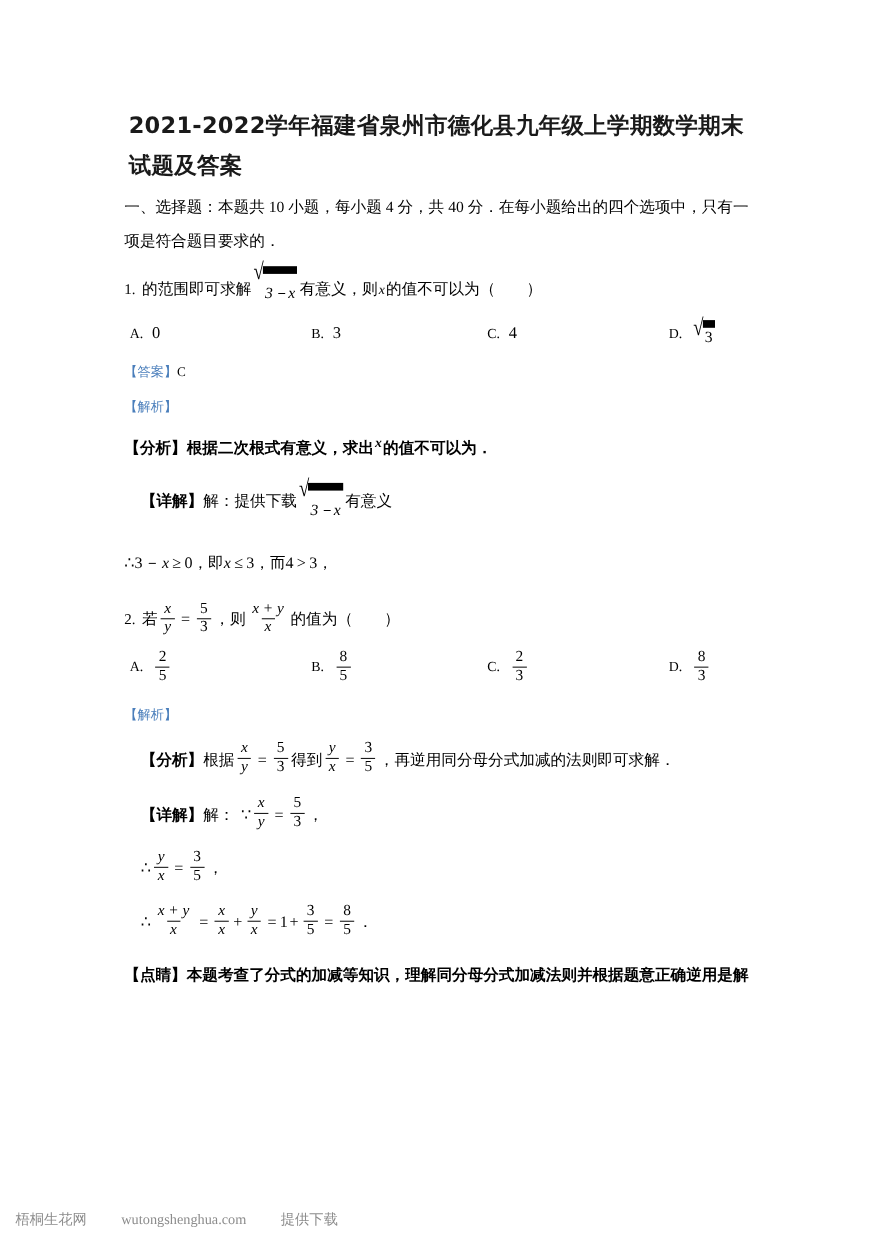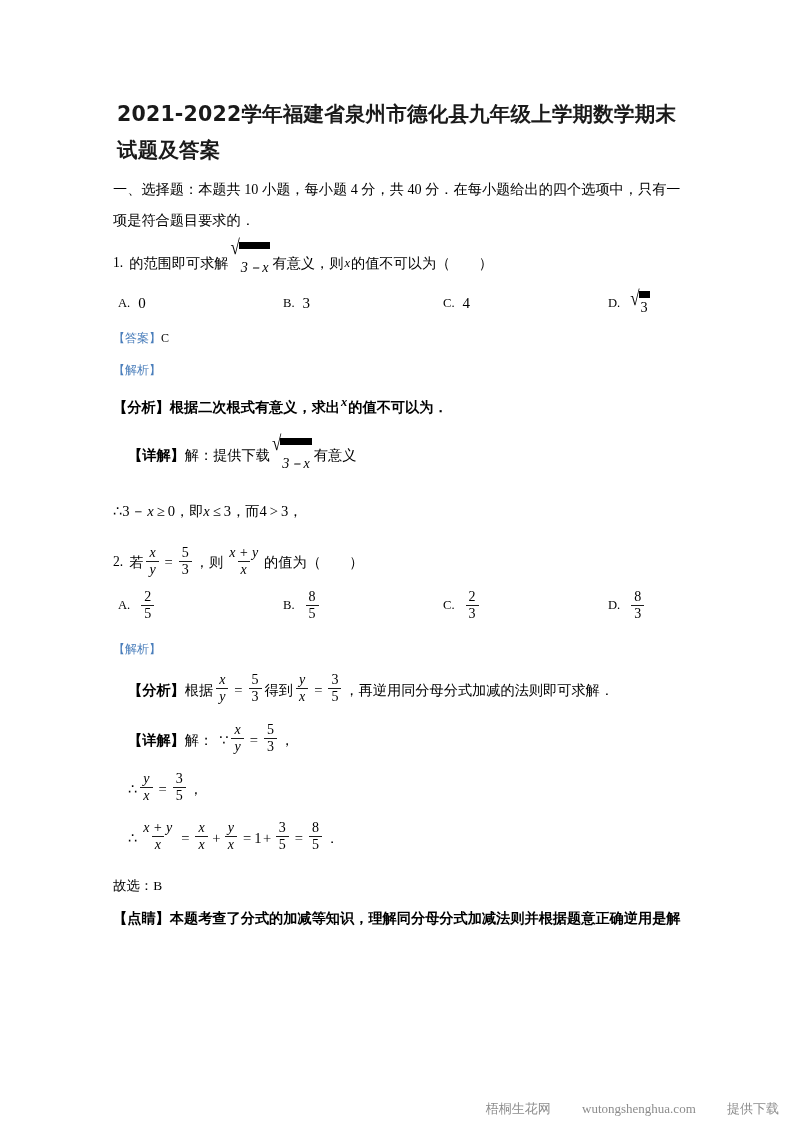--- a/index.html
+++ b/index.html
@@ -167,21 +167,21 @@
     vertical-align: super;
     margin: 0 1px;
   }
 
   
   .footer {
     position: absolute;
     left: 0;
     top: 1100px;
     width: 793px;
-    text-align: right;
+    text-align: left;
     color: #8c8c8c;
     font-size: 13px;
     font-family: "Liberation Serif", serif;
   }
   .footer span { margin: 0 14px; }
   .footer .url { font-family: "Liberation Serif", serif; }
 </style>
 </head>
 <body>
 
@@ -412,21 +412,20 @@
         <span class="den mn">5</span>
       </span>
       <span class="math mo">=</span>
       <span class="frac">
         <span class="num mn">8</span>
         <span class="den mn">5</span>
       </span>
       <span>．</span>
     </div>
 
-    <p class="ansline smalltext">故选：B</p>
 
     <p class="analysis">
       <span>【点睛】</span><span>本题考查了分式的加减等知识，理解同分母分式加减法则并根据题意正确逆用是解</span>
     </p>
 
   </div>
 
   <div class="footer">
     <span>梧桐生花网</span>
     <span class="url">wutongshenghua.com</span>

